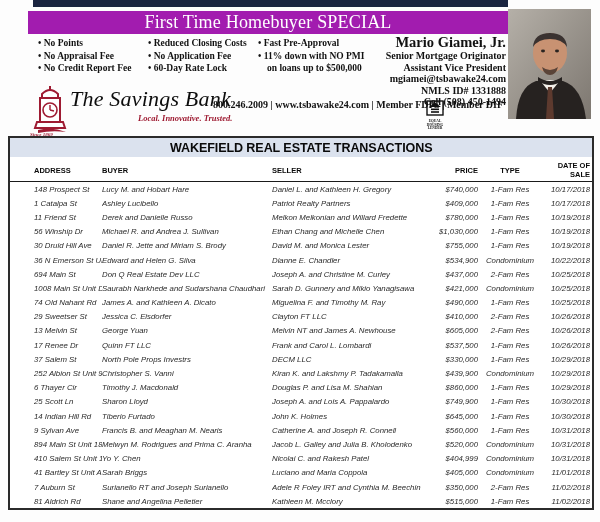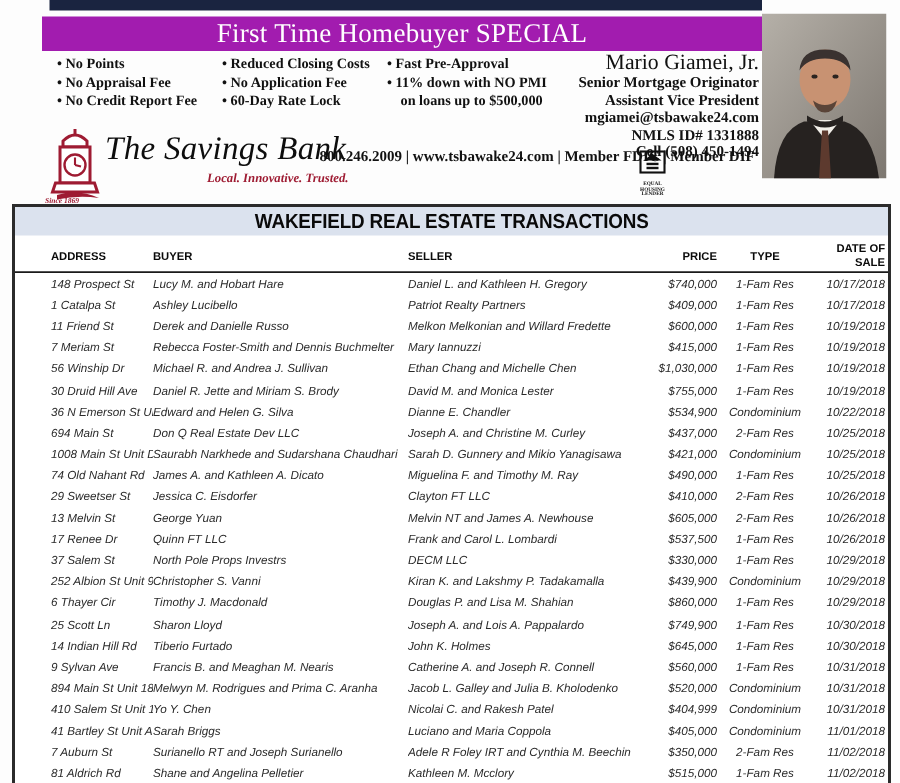--- a/index.html
+++ b/index.html
@@ -11,21 +11,21 @@
   .top-strip { position:absolute; left:33px; top:0; width:475px; height:7px; background:#1a2440; }
   .banner { position:absolute; left:28px; top:11px; width:480px; height:23px; background:#a21caf;
             color:#fff; text-align:center; font-size:18px; line-height:23px; letter-spacing:.2px; }
   .bullets { position:absolute; top:37px; list-style:none; font-size:9.5px; font-weight:bold;
              line-height:12.5px; color:#111; }
   .bullets li { padding-left:9px; text-indent:-9px; white-space:pre-line; }
   .bullets li::before { content:"• "; }
   .col1 { left:38px; } .col2 { left:148px; } .col3 { left:258px; }
 
   .agent { position:absolute; left:308px; top:34px; width:198px; text-align:right; color:#111; }
-  .agent .name { font-size:14.5px; font-weight:normal; line-height:16px; }
+  .agent .name { font-size:14.5px; font-weight:bold; line-height:16px; }
   .agent .line { font-size:10px; font-weight:bold; line-height:11.5px; }
 
   .photo { position:absolute; left:508px; top:9px; width:83px; height:110px; }
 
   .bank { position:absolute; left:30px; top:82px; width:270px; height:58px;font-style:italic; }
   .bank .tower { position:absolute; left:2px; top:2px; }
   .bank .bname { position:absolute; left:40px; top:4px; font-size:22px; color:#0d0d0d; letter-spacing:.2px; }
   .bank .tagline { position:absolute; left:108px; top:31px; font-size:8.5px; font-weight:bold;
                    color:#9e1b32; }
   .bank .since { position:absolute; left:0px; top:50px; font-size:5px; font-weight:bold; color:#9e1b32; }
@@ -175,29 +175,21 @@
             <td class="t-buyer">Ashley Lucibello</td>
             <td class="t-seller">Patriot Realty Partners</td>
             <td class="t-price">$409,000</td>
             <td class="t-type">1-Fam Res</td>
             <td class="t-date">10/17/2018</td>
           </tr>
           <tr>
             <td class="t-address">11 Friend St</td>
             <td class="t-buyer">Derek and Danielle Russo</td>
             <td class="t-seller">Melkon Melkonian and Willard Fredette</td>
-            <td class="t-price">$600,000</td>
-            <td class="t-type">1-Fam Res</td>
-            <td class="t-date">10/19/2018</td>
-          </tr>
-          <tr>
-            <td class="t-address">7 Meriam St</td>
-            <td class="t-buyer">Rebecca Foster-Smith and Dennis Buchmelter</td>
-            <td class="t-seller">Mary Iannuzzi</td>
-            <td class="t-price">$415,000</td>
+            <td class="t-price">$780,000</td>
             <td class="t-type">1-Fam Res</td>
             <td class="t-date">10/19/2018</td>
           </tr>
           <tr>
             <td class="t-address">56 Winship Dr</td>
             <td class="t-buyer">Michael R. and Andrea J. Sullivan</td>
             <td class="t-seller">Ethan Chang and Michelle Chen</td>
             <td class="t-price">$1,030,000</td>
             <td class="t-type">1-Fam Res</td>
             <td class="t-date">10/19/2018</td>

